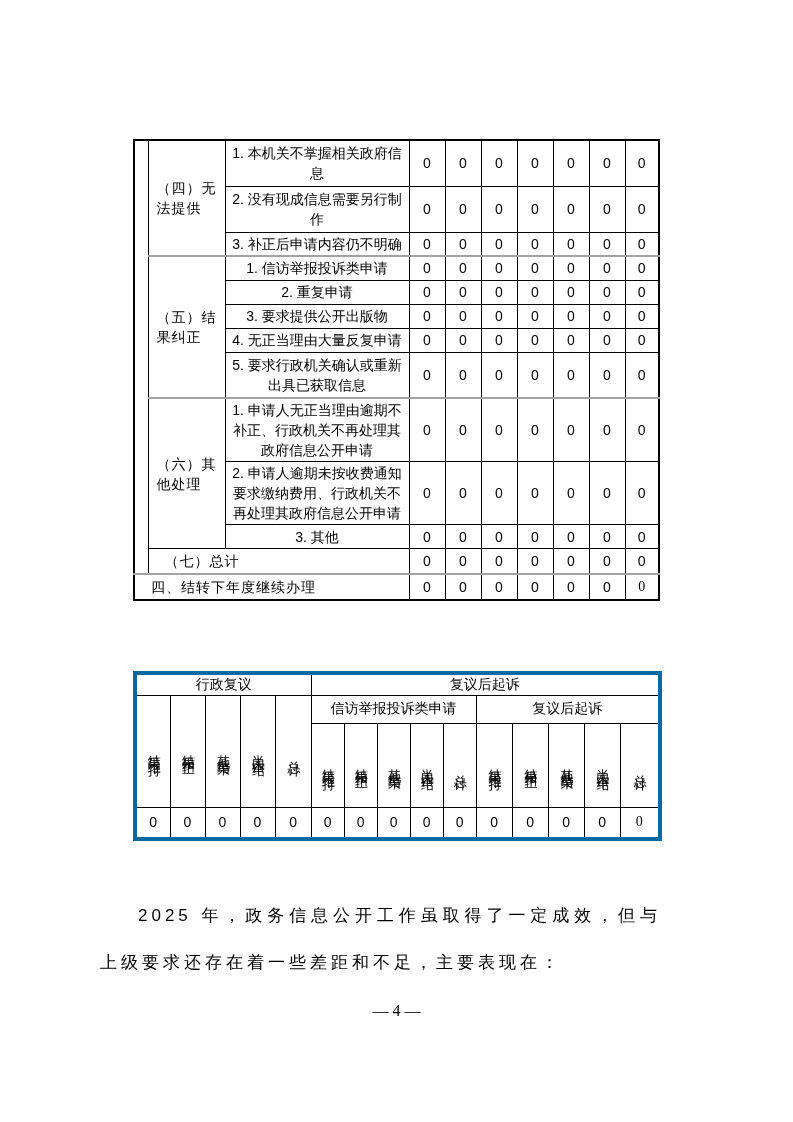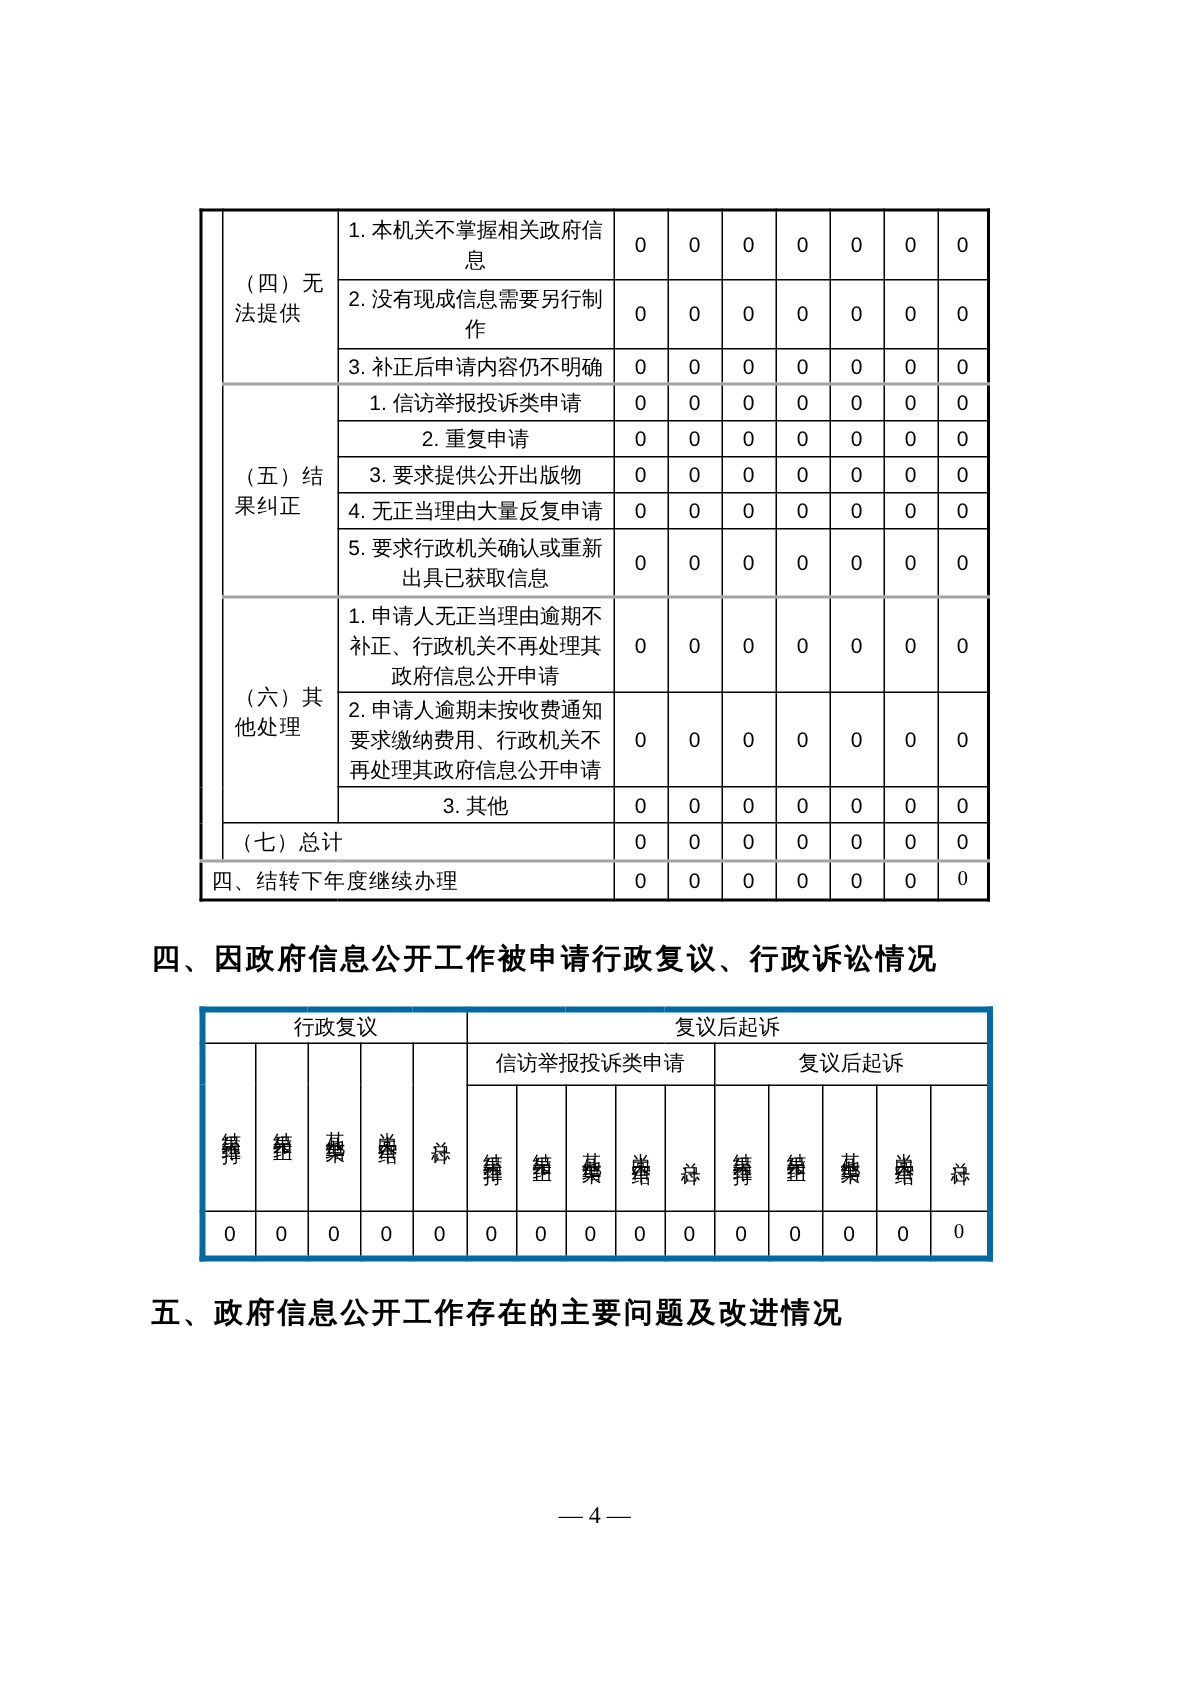--- a/index.html
+++ b/index.html
@@ -9,21 +9,21 @@
     overflow:hidden;
   }
   
   table { border-collapse:collapse; table-layout:fixed; }
   .t1 { position:absolute; left:133px; top:139px; width:525px; border:2px solid #000; }
   .t1 td { border:1px solid #000; font-size:14px; line-height:20px; padding:1px 4px; vertical-align:middle; overflow:hidden; }
   .t1 td.cont { padding:0; }
   .t1 td.group { padding:4px 8px; letter-spacing:1px; text-align:left; }
   .t1 td.item { text-align:center; }
   .t1 td.val { text-align:center; padding:1px 2px; }
-  .t1 td.rowlabel { padding:2px 6px; letter-spacing:1px; }
+  .t1 td.rowlabel { padding:2px 16px; letter-spacing:1px; }
   .t1 tr.sep td { border-top:2px solid #a3a3a3; }
   tr.h46 { height:46px; } tr.h24 { height:24px; } tr.h62 { height:62px; } tr.h26 { height:26px; }
   
   .t2 { position:absolute; left:133px; top:671px; width:525px; border:4px solid #0369a1; }
   .t2 td { border:1px solid #000; font-size:14px; text-align:center; vertical-align:middle; padding:0; overflow:hidden; }
   .t2 tr.g  { height:22px; }
   .t2 tr.s  { height:28px; }
   .t2 tr.vh { height:84px; }
   .t2 tr.d  { height:32px; }
   .t2 td.vt span {
@@ -194,21 +194,20 @@
       <td class="val">0</td>
       <td class="val">0</td>
       <td class="val">0</td>
       <td class="val">0</td>
       <td class="val">0</td>
       <td class="val serif0">0</td>
     </tr>
   </tbody>
     </table>
 
-  <div class="h4">四、因政府信息公开工作被申请行政复议、行政诉讼情况</div>
 
   <table class="t2">
     <colgroup>
       <col style="width:35px">
         <col style="width:35px">
         <col style="width:35px">
         <col style="width:35px">
         <col style="width:36px">
       <col style="width:33px">
         <col style="width:33px">
@@ -260,17 +259,17 @@
       <td class="val">0</td>
       <td class="val">0</td>
       <td class="val">0</td>
       <td class="val">0</td>
       <td class="val">0</td>
       <td class="val serif0">0</td>
     </tr>
   </tbody>
     </table>
 
-  <div class="h5">五、政府信息公开工作存在的主要问题及改进情况</div>
+  <div class="para">2025 年，政务信息公开工作虽取得了一定成效，但与上级要求还存在着一些差距和不足，主要表现在：</div>
 
   <div class="footer">— 4 —</div>
 
 </div>
 
 </body></html>

